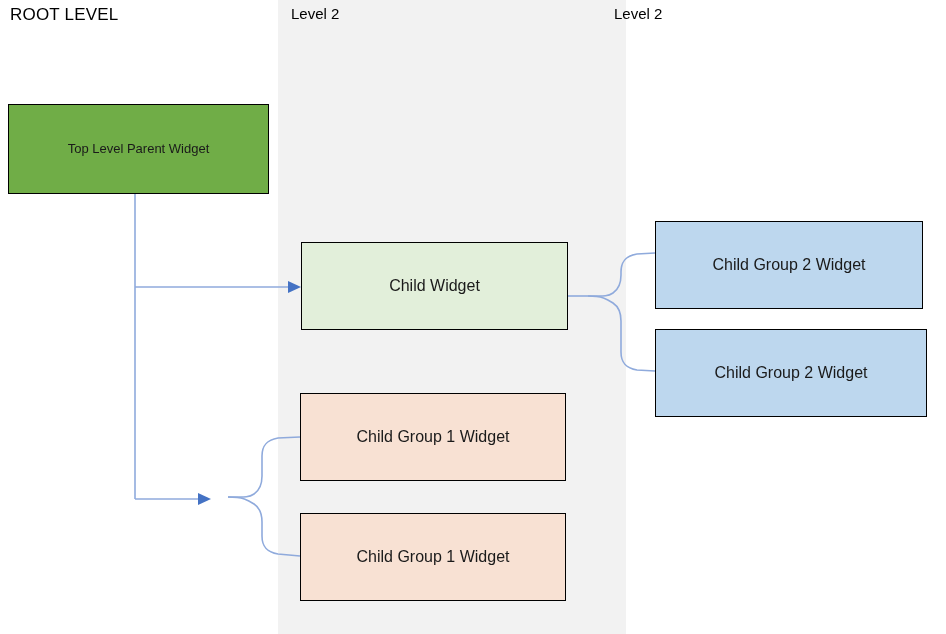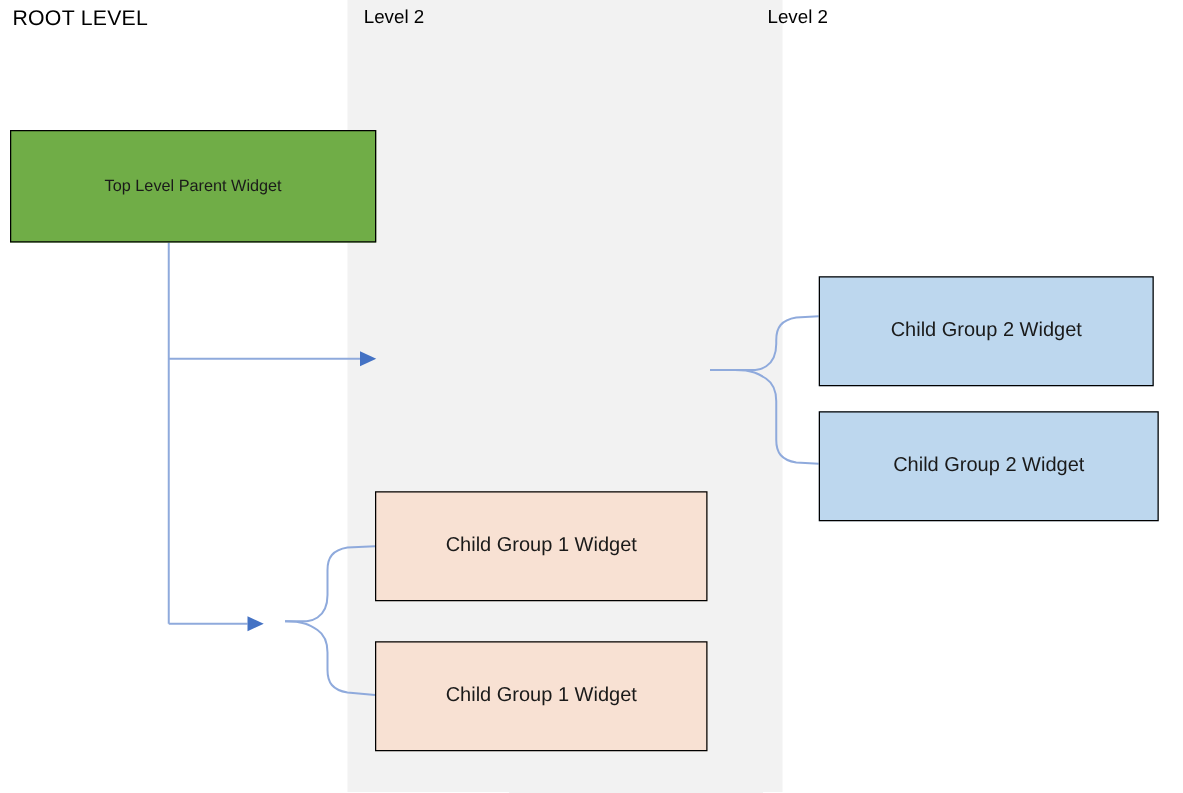--- a/index.html
+++ b/index.html
@@ -68,21 +68,21 @@
     line-height: 1.2;
     padding: 2px 6px;
   }
   .node-label {
     display: block;
   }
 
   #node-top-level-parent {
     left: 8px;
     top: 104px;
-    width: 293px;
+    width: 261px;
     height: 90px;
     background: #70AD47;
     font-size: 13px;
   }
   #node-child-widget {
     left: 301px;
     top: 242px;
     width: 267px;
     height: 88px;
     background: #E2EFDA;
@@ -173,20 +173,23 @@
              C 621 362 625 368 637 370
              L 655 371" fill="none" stroke="#8FAADC" stroke-width="1.6"></path>
 
     <path d="M 568 296 L 588 296" fill="none" stroke="#8FAADC" stroke-width="1.6"></path>
   </svg>
 
   <div class="node" id="node-top-level-parent">
     <span class="node-label">Top Level Parent Widget</span>
   </div>
 
+  <div class="node" id="node-child-widget">
+    <span class="node-label">Child Widget</span>
+  </div>
 
   <div class="node" id="node-child-group1-a">
     <span class="node-label">Child Group 1 Widget</span>
   </div>
 
   <div class="node" id="node-child-group1-b">
     <span class="node-label">Child Group 1 Widget</span>
   </div>
 
   <div class="node" id="node-child-group2-a">

